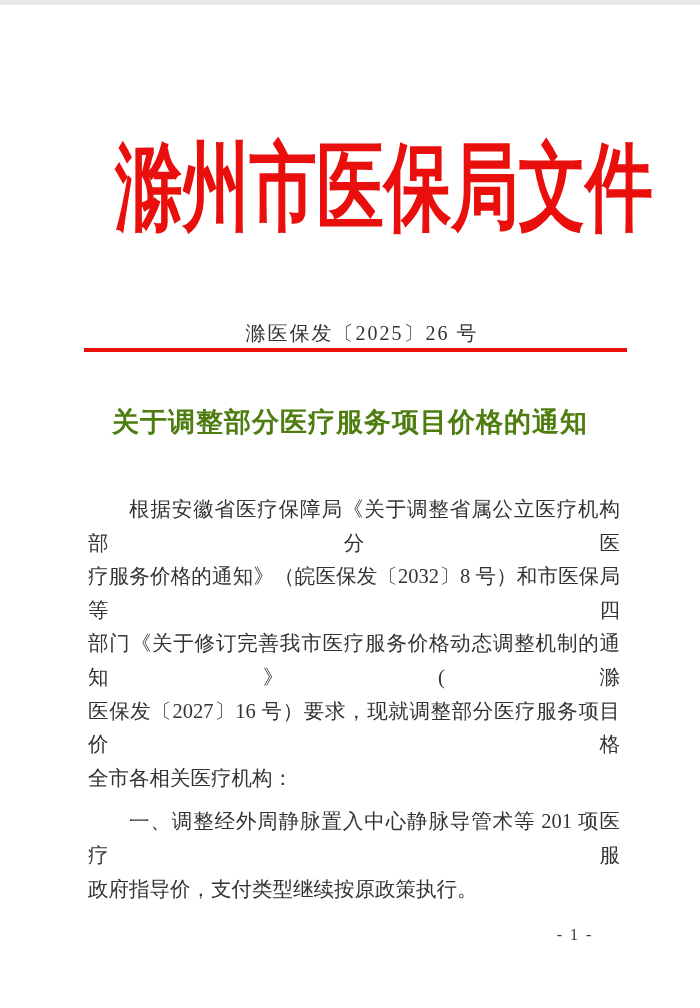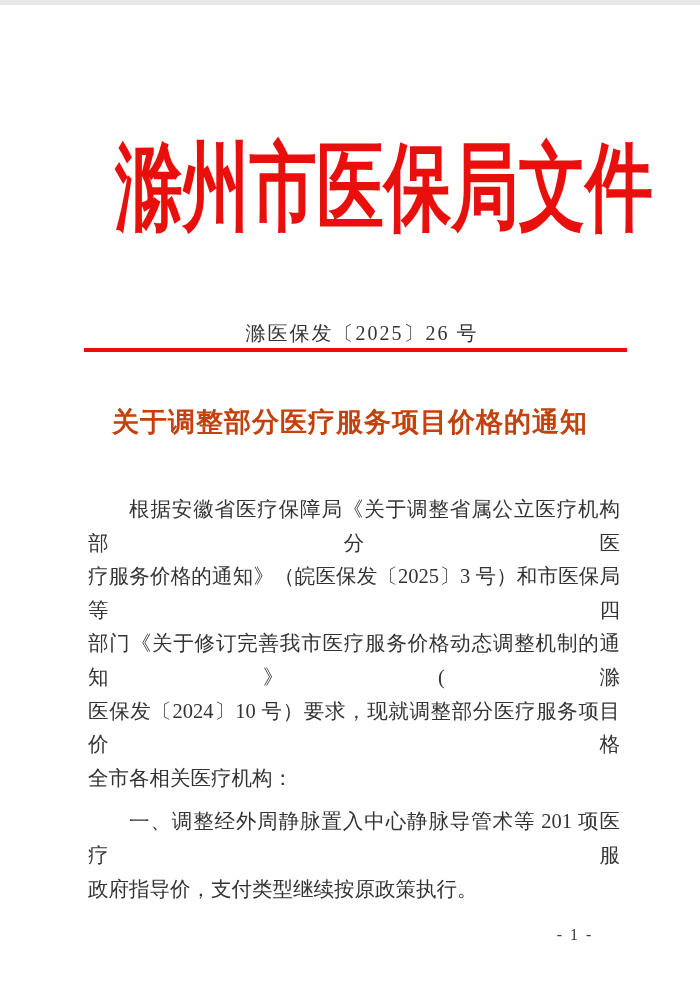--- a/index.html
+++ b/index.html
@@ -64,21 +64,21 @@
     position: absolute;
     top: 405px;
     left: 0;
     width: 700px;
     margin: 0;
     text-align: center;
     font-size: 27px;
     line-height: 34px;
     font-weight: bold;
     letter-spacing: 1px;
-    color: #c2410c;
+    color: #4d7c0f;
   }
   .body-text {
     position: absolute;
     top: 483px;
     left: 88px;
     width: 532px;
     font-size: 20.5px;
     line-height: 33.6px;
     color: #333333;
   }
@@ -114,23 +114,23 @@
   <h1 class="agency-title"><span class="squeeze">滁州市医保局文件</span></h1>
 
   <div class="doc-number">滁医保发〔2025〕26 号</div>
 
   <div class="red-line"></div>
 
   <h2 class="notice-title">关于调整部分医疗服务项目价格的通知</h2>
 
   <div class="body-text">
     <div class="line indent stretch">根据安徽省医疗保障局《关于调整省属公立医疗机构部分医</div>
-    <div class="line stretch">疗服务价格的通知》（皖医保发〔2025〕3 号）和市医保局等四</div>
+    <div class="line stretch">疗服务价格的通知》（皖医保发〔2032〕8 号）和市医保局等四</div>
     <div class="line stretch">部门《关于修订完善我市医疗服务价格动态调整机制的通知》(滁</div>
-    <div class="line stretch">医保发〔2024〕10 号）要求，现就调整部分医疗服务项目价格</div>
+    <div class="line stretch">医保发〔2027〕16 号）要求，现就调整部分医疗服务项目价格</div>
     <div class="line">全市各相关医疗机构：</div>
     <div class="line indent stretch">一、调整经外周静脉置入中心静脉导管术等 201 项医疗服</div>
     <div class="line">政府指导价，支付类型继续按原政策执行。</div>
 
   </div>
 
   <div class="page-number">- 1 -</div>
 </div>
 
 </body></html>

